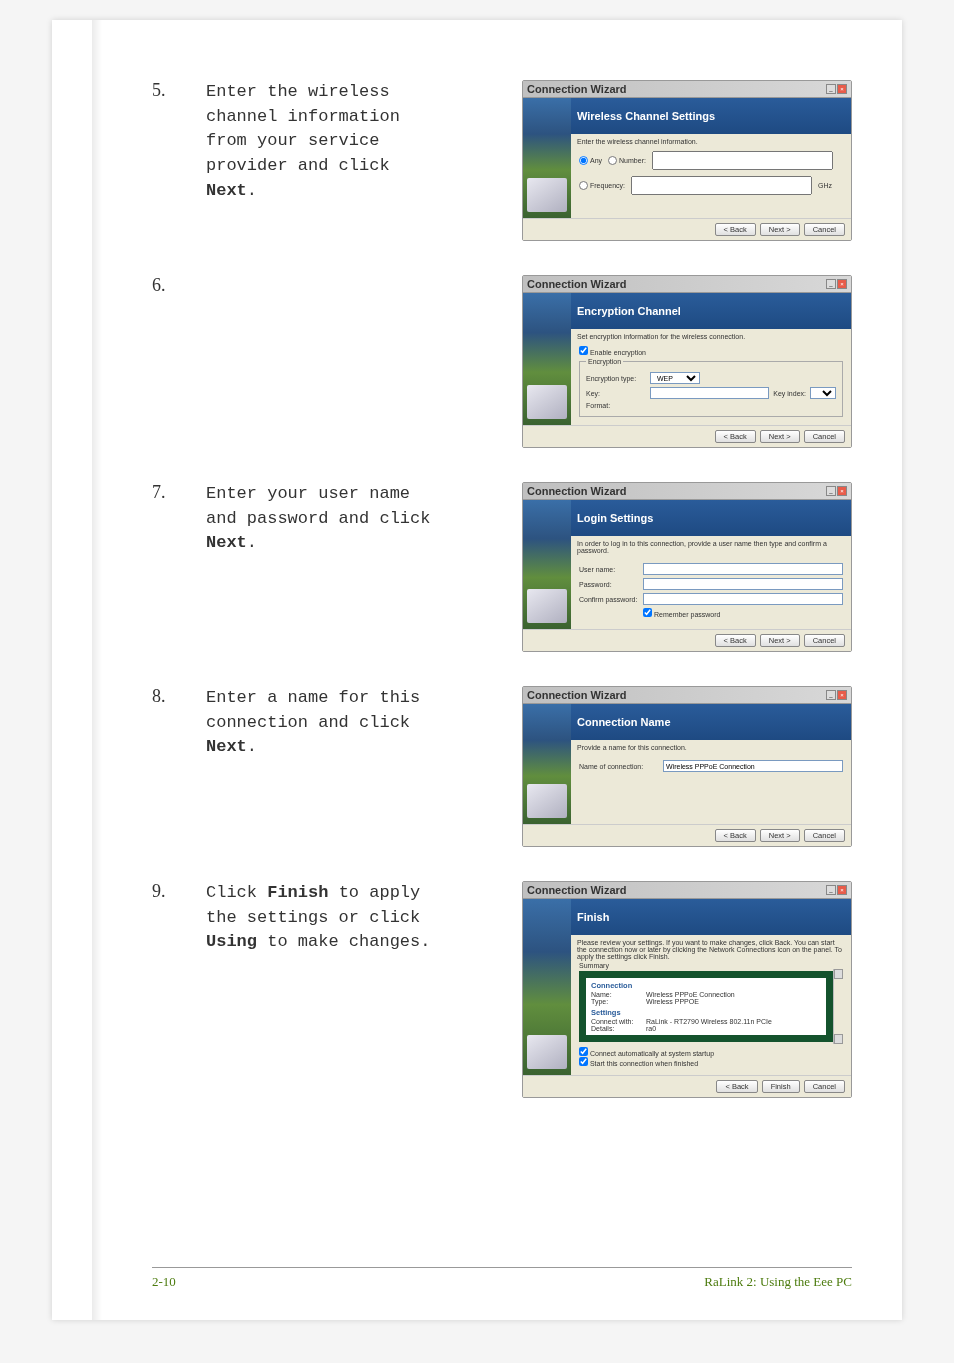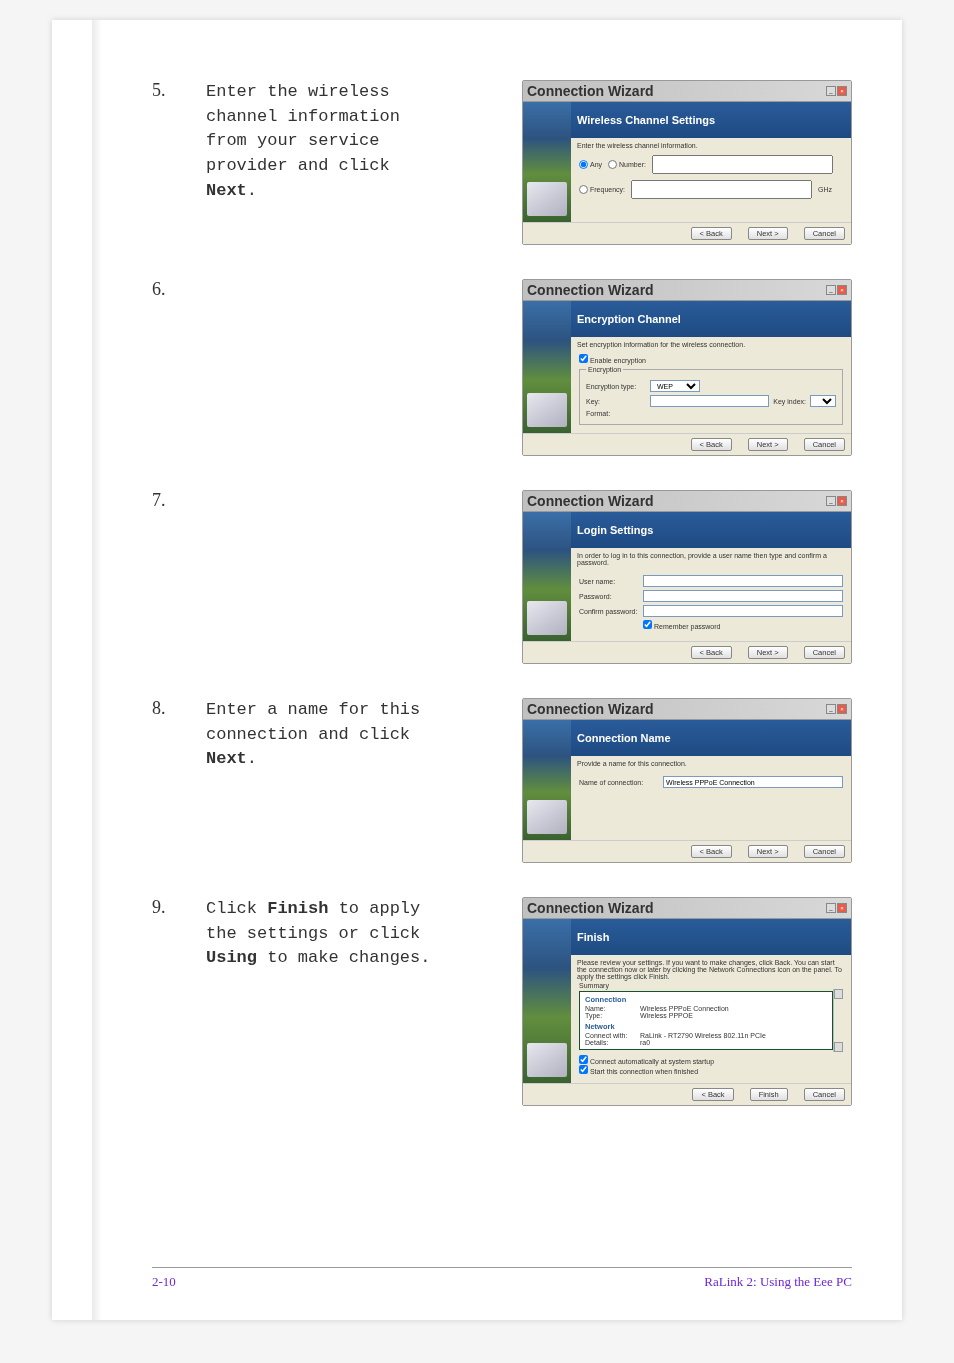--- a/index.html
+++ b/index.html
@@ -66,21 +66,21 @@
       border-radius: 2px;
     }
     .titlebar {
       background: linear-gradient(to right, #c0c0c0, #d8d8d8);
       padding: 2px 4px;
       display: flex;
       justify-content: space-between;
       align-items: center;
       border-bottom: 1px solid #999;
     }
-    .titlebar-text { font-weight: bold; color: #333; font-size: 14px; }
+    .titlebar-text { font-weight: bold; color: #333; font-size: 11px; }
     .tbtns { display: flex; gap: 1px; }
     .tbtn { width: 10px; height: 10px; background: #ddd; border: 1px solid #888; font-size: 6px; text-align: center; line-height: 8px; }
     .tbtn.close { background: #e85c4a; color: #fff; }
     .window-body { display: flex; }
     .sidebar-img {
       width: 48px;
       background: linear-gradient(180deg, #3a6fa8 0%, #2d5380 30%, #618e3e 60%, #3a6230 100%);
       position: relative;
       min-height: 120px;
     }
@@ -128,33 +128,33 @@
       border: 1px solid #aaa;
       padding: 4px 6px;
       margin-top: 2px;
     }
     fieldset.grp legend { font-size: 7px; padding: 0 2px; }
     .footer-btns {
       border-top: 1px solid #ccc;
       padding: 4px 6px;
       display: flex;
       justify-content: flex-end;
-      gap: 16px;
+      gap: 4px;
       background: #ece9d8;
     }
     .btn {
       border: 1px solid #888;
       background: linear-gradient(to bottom, #fff, #e0e0e0);
       padding: 1px 8px;
       font-size: 7.5px;
       border-radius: 2px;
       color: #333;
     }
     .summary-box {
-      border: 1px solid #14532d;
+      border: 7px solid #14532d;
       margin: 2px 0;
       padding: 3px 5px;
       background: #fff;
       font-size: 7px;
     }
     .summary-box h5 { font-size: 7.5px; font-weight: bold; color: #2a5c9a; margin-bottom: 1px; }
     .kv { display: flex; }
     .kv span:first-child { width: 55px; }
     .scroll-sidebar { width: 10px; background: #ece9d8; border-left: 1px solid #bbb; display: flex; flex-direction: column; justify-content: space-between; }
     .scroll-btn { height: 10px; background: #ddd; border: 1px solid #999; }
@@ -163,21 +163,21 @@
     .page-footer {
       position: absolute;
       bottom: 30px;
       left: 100px;
       right: 50px;
       display: flex;
       justify-content: space-between;
       border-top: 1px solid #999;
       padding-top: 6px;
       font-size: 13px;
-      color: #6d28d9;
+      color: #4d7c0f;
       font-family: Georgia, serif;
     }
   </style>
 </head>
 <body>
 
 <div class="page">
   <div class="spine"></div>
 
   <div class="row">
@@ -268,20 +268,21 @@
           <div class="btn">&lt; Back</div>
           <div class="btn">Next &gt;</div>
           <div class="btn">Cancel</div>
         </div>
       </div>
     </div>
   </div>
 
   <div class="row">
     <div class="step-num">7.</div>
+    <div class="step-text"><span>Enter your user name and password and click <b>Next</b>.</span></div>
     <div class="thumb">
       <div class="window">
         <div class="titlebar">
           <span class="titlebar-text">Connection Wizard</span>
           <div class="tbtns">
             <div class="tbtn">_</div>
             <div class="tbtn close">×</div>
           </div>
         </div>
         <div class="window-body">
@@ -376,21 +377,21 @@
                   <div class="summary-box">
                     <h5>Connection</h5>
                     <div class="kv">
                         <span>Name:</span>
                         <span>Wireless PPPoE Connection</span>
                       </div>
                     <div class="kv">
                         <span>Type:</span>
                         <span>Wireless PPPOE</span>
                       </div>
-                    <h5 style="margin-top:3px">Network</h5>
+                    <h5 style="margin-top:3px">Settings</h5>
                     <div class="kv">
                         <span>Connect with:</span>
                         <span>RaLink - RT2790 Wireless 802.11n PCIe</span>
                       </div>
                     <div class="kv">
                         <span>Details:</span>
                         <span>ra0</span>
                       </div>
                   </div>
                 </div>

